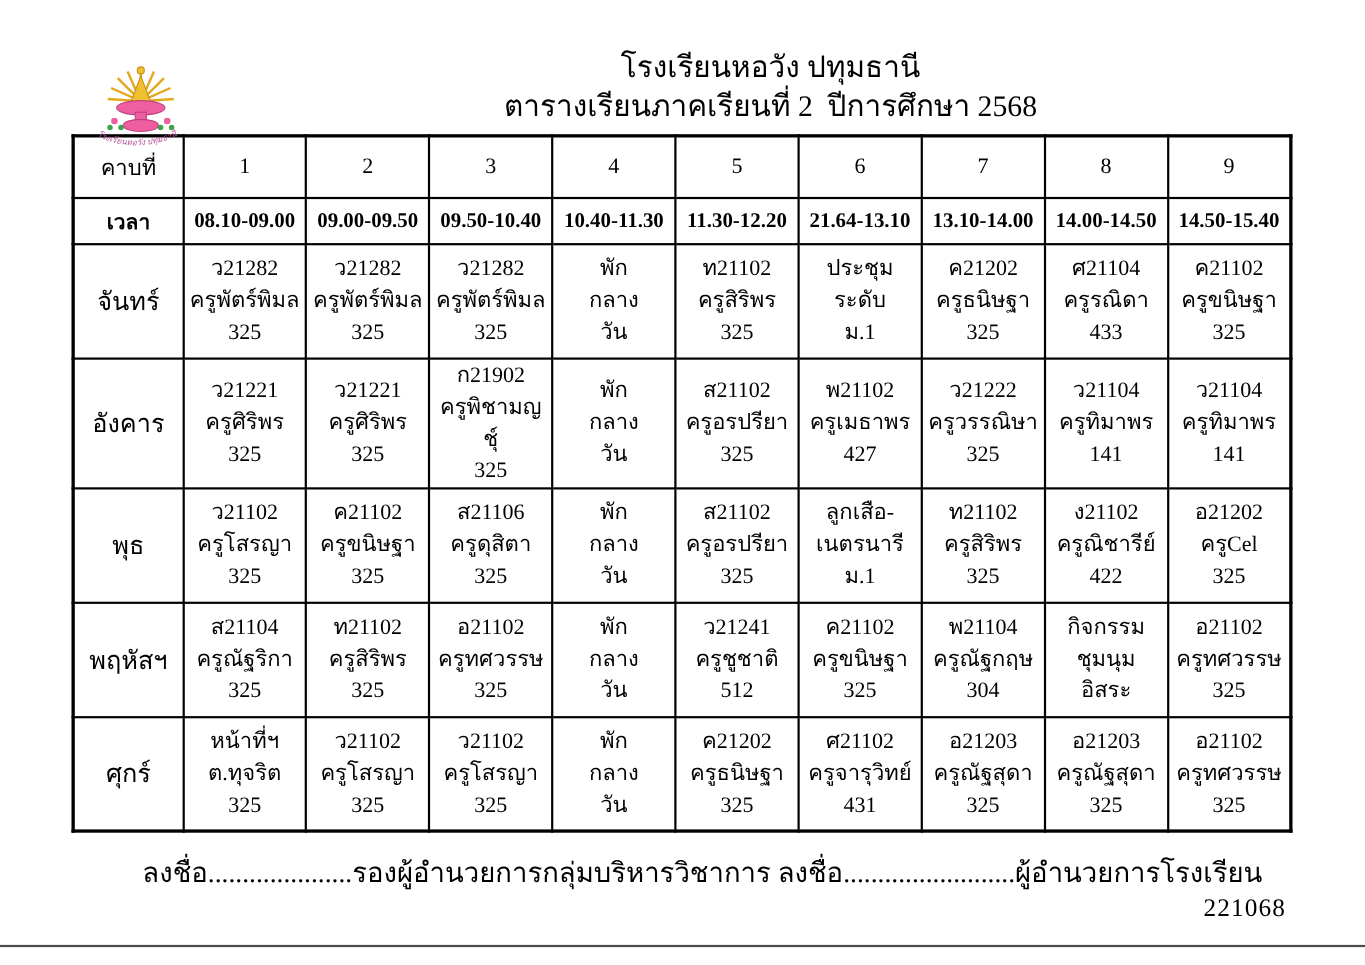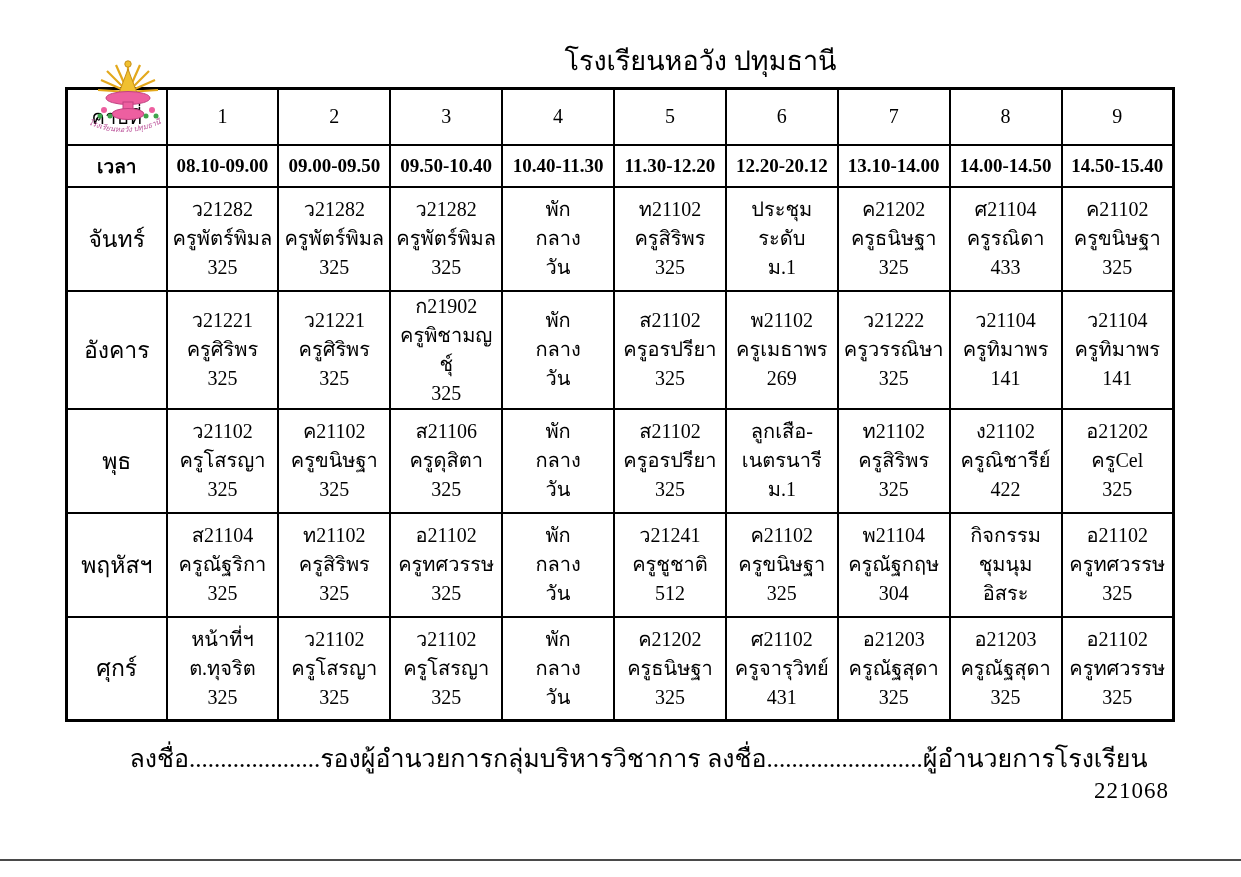--- a/index.html
+++ b/index.html
@@ -61,20 +61,21 @@
     </g>
     <path id="logo-caption-arc" d="M12 70 Q52 88 92 66" fill="none"></path>
     <text font-size="7.5" fill="#B84C96" font-style="italic">
       <textPath href="#logo-caption-arc">โรงเรียนหอวัง ปทุมธานี</textPath>
     </text>
   </svg>
 </div>
 
 <div class="header-block">
   <div class="header-line">โรงเรียนหอวัง ปทุมธานี</div>
+  <div class="header-line">ตารางเรียนภาคเรียนที่ 2  ปีการศึกษา 2568</div>
 </div>
 
 <table class="timetable">
   <colgroup>
     <col class="day-col">
     <col>
       <col>
       <col>
       <col>
       <col>
@@ -96,21 +97,21 @@
       <th>8</th>
       <th>9</th>
     </tr>
     <tr class="row-time">
       <th>เวลา</th>
       <th>08.10-09.00</th>
       <th>09.00-09.50</th>
       <th>09.50-10.40</th>
       <th>10.40-11.30</th>
       <th>11.30-12.20</th>
-      <th>12.20-20.12</th>
+      <th>21.64-13.10</th>
       <th>13.10-14.00</th>
       <th>14.00-14.50</th>
       <th>14.50-15.40</th>
     </tr>
   </thead>
   <tbody>
       <tr class="day-row">
         <th class="day-name">จันทร์</th>
         <td>
           <div class="cell-line">ว21282</div>
@@ -181,21 +182,21 @@
           <div class="cell-line">วัน</div>
         </td>
         <td>
           <div class="cell-line">ส21102</div>
           <div class="cell-line">ครูอรปรียา</div>
           <div class="cell-line">325</div>
         </td>
         <td>
           <div class="cell-line">พ21102</div>
           <div class="cell-line">ครูเมธาพร</div>
-          <div class="cell-line">269</div>
+          <div class="cell-line">427</div>
         </td>
         <td>
           <div class="cell-line">ว21222</div>
           <div class="cell-line">ครูวรรณิษา</div>
           <div class="cell-line">325</div>
         </td>
         <td>
           <div class="cell-line">ว21104</div>
           <div class="cell-line">ครูทิมาพร</div>
           <div class="cell-line">141</div>

